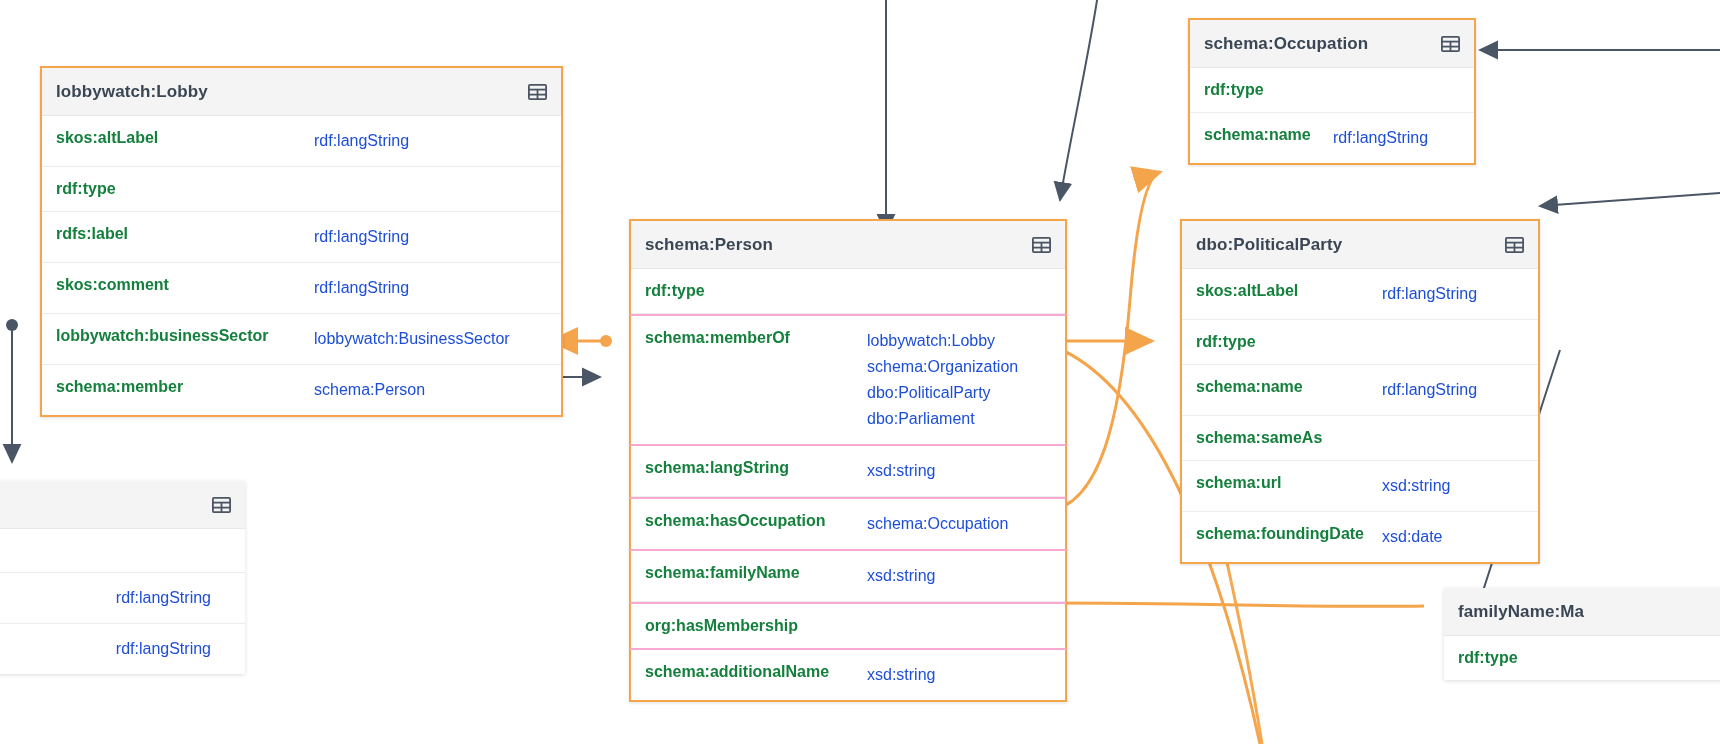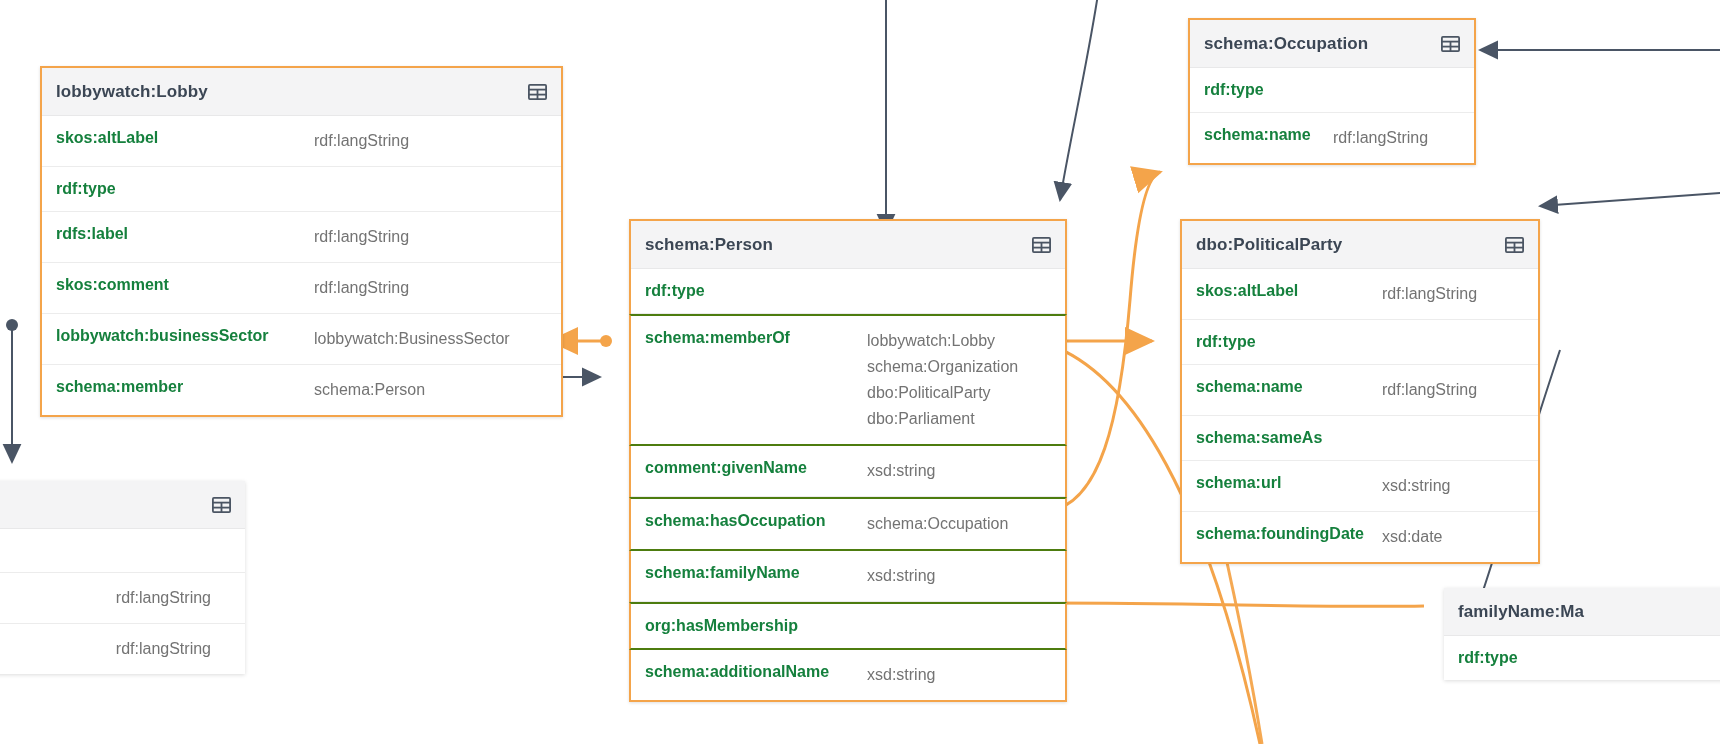--- a/index.html
+++ b/index.html
@@ -43,29 +43,29 @@
     padding:0;
   }
   .row:last-child{border-bottom:none;}
   .row .prop{
     font-size:16px;font-weight:bold;color:#15803d;
     padding:12px 0 12px 14px;
     box-sizing:border-box;
     white-space:nowrap;
   }
   .row .rng{
-    font-size:16px;color:#737373;font-weight:normal;
+    font-size:16px;color:#1d4ed8;font-weight:normal;
     padding:12px 10px 12px 0;
     box-sizing:border-box;
     white-space:pre-line;
     line-height:26px;
   }
   .row .prop{line-height:20px;}
   .row.hl{
-    border:2px solid #4d7c0f;
+    border:2px solid #f9a8d4;
     border-left:2px solid #f4a44a;
     border-right:2px solid #f4a44a;
     margin:0 -2px;
   }
   .row.hl + .row{border-top:none;}
 
   
   #node-lobby{left:20px;top:66px;width:523px;}
   #node-lobby .prop{width:272px;}
   #node-person{left:609px;top:219px;width:438px;}
@@ -175,21 +175,21 @@
         <div class="rng"></div>
       </div>
     <div class="row hl">
         <div class="prop">schema:memberOf</div>
         <div class="rng">lobbywatch:Lobby
 schema:Organization
 dbo:PoliticalParty
 dbo:Parliament</div>
       </div>
     <div class="row">
-        <div class="prop">comment:givenName</div>
+        <div class="prop">schema:langString</div>
         <div class="rng">xsd:string</div>
       </div>
     <div class="row hl">
         <div class="prop">schema:hasOccupation</div>
         <div class="rng">schema:Occupation</div>
       </div>
     <div class="row">
         <div class="prop">schema:familyName</div>
         <div class="rng">xsd:string</div>
       </div>

